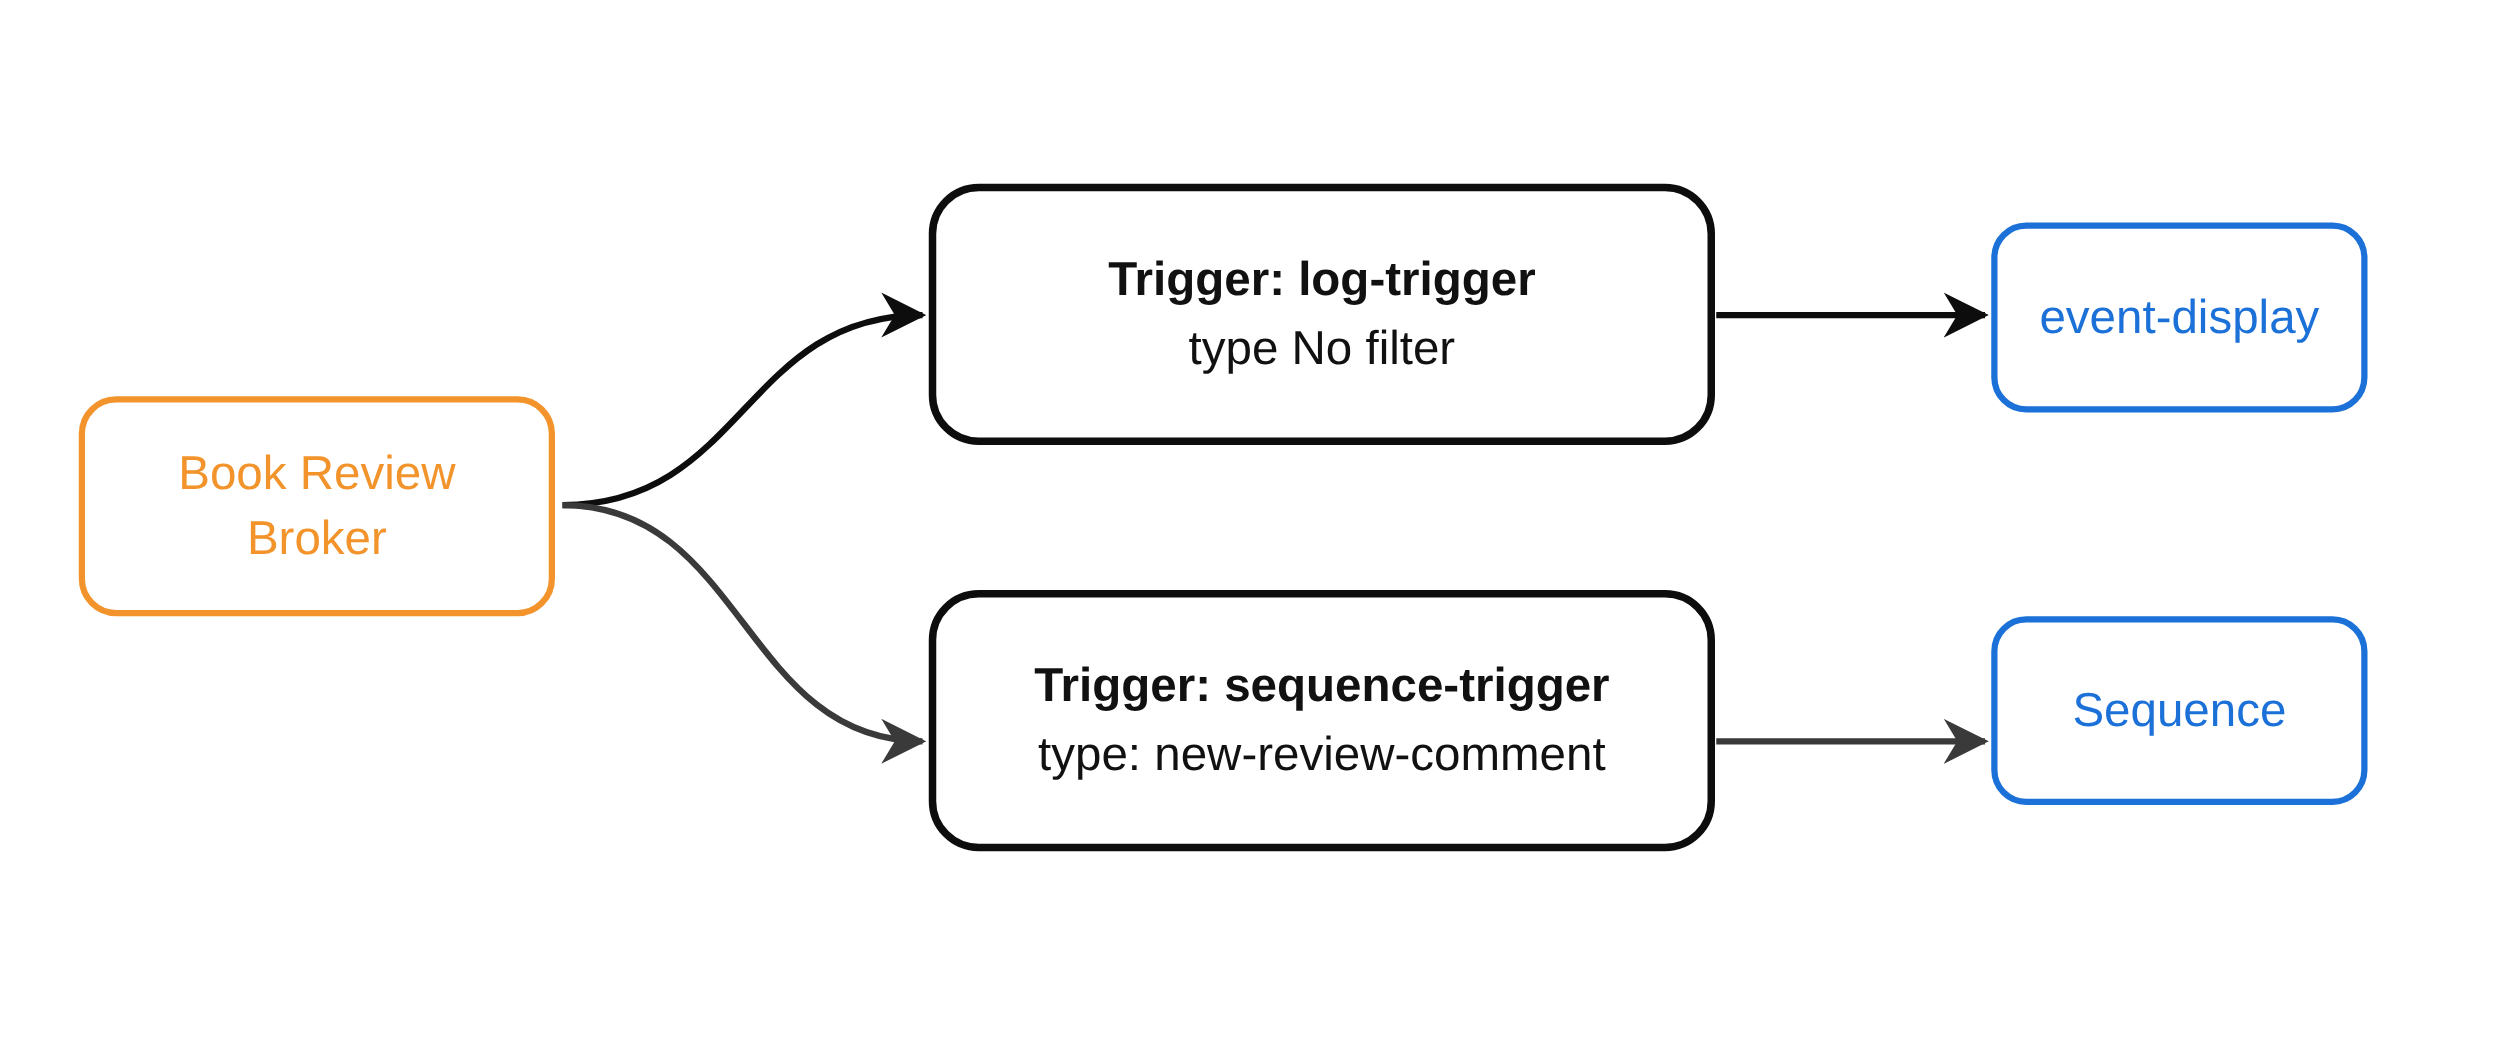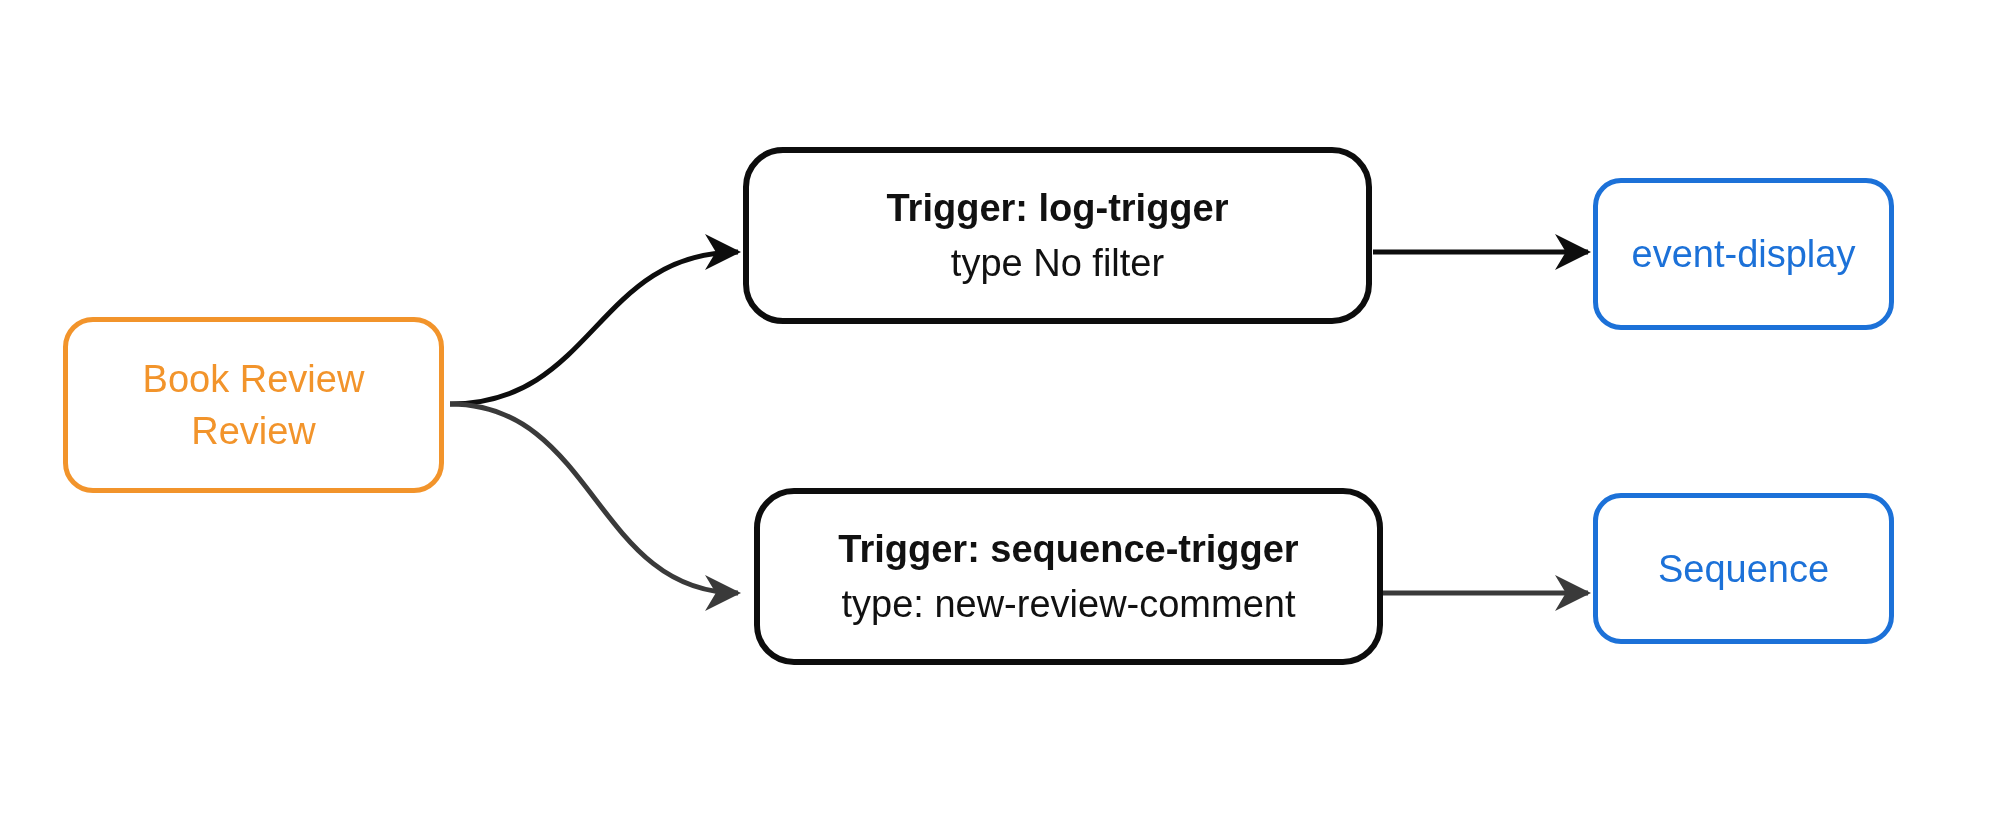--- a/index.html
+++ b/index.html
@@ -30,24 +30,24 @@
     background:var(--color-background);
   }
   .node-broker{
     left:63px;top:317px;width:381px;height:176px;
     border:5px solid var(--color-broker);border-radius:30px;
     color:var(--color-broker);font-size:38px;line-height:52px;
   }
   .node-trigger{
     border:6px solid var(--color-trigger);border-radius:40px;
     color:var(--color-trigger-text);font-size:38px;line-height:55px;
-    left:743px;width:629px;height:177px;
+    left:743px;width:629px;height:209px;
   }
   .node-trigger-1{top:147px;}
-  .node-trigger-2{top:488px;margin-left:11px;}
+  .node-trigger-2{top:472px;}
   .trigger-title{font-weight:bold;}
   .node-sink{
     border:5px solid var(--color-sink);border-radius:28px;
     color:var(--color-sink);font-size:38px;line-height:46px;
     left:1593px;width:301px;
   }
   .node-sink-1{top:178px;height:152px;}
   .node-sink-2{top:493px;height:151px;}
 </style>
 </head>
@@ -65,21 +65,21 @@
       </marker>
     </defs>
     <path class="edge edge-top" d="M450,404 C595,404 595,252 738,252" marker-end="url(#arrow-top)"></path>
     <path class="edge edge-bottom" d="M450,404 C595,404 595,593 738,593" marker-end="url(#arrow-bottom)"></path>
     <path class="edge edge-top" d="M1373,252 L1588,252" marker-end="url(#arrow-top)"></path>
     <path class="edge edge-bottom" d="M1373,593 L1588,593" marker-end="url(#arrow-bottom)"></path>
   </svg>
 
   <div class="node node-broker">
     <div>Book Review</div>
-    <div>Review</div>
+    <div>Broker</div>
   </div>
 
   <div class="node node-trigger node-trigger-1">
     <div class="trigger-title">Trigger: log-trigger</div>
     <div class="trigger-subtitle">type No filter</div>
   </div>
 
   <div class="node node-trigger node-trigger-2">
     <div class="trigger-title">Trigger: sequence-trigger</div>
     <div class="trigger-subtitle">type: new-review-comment</div>

